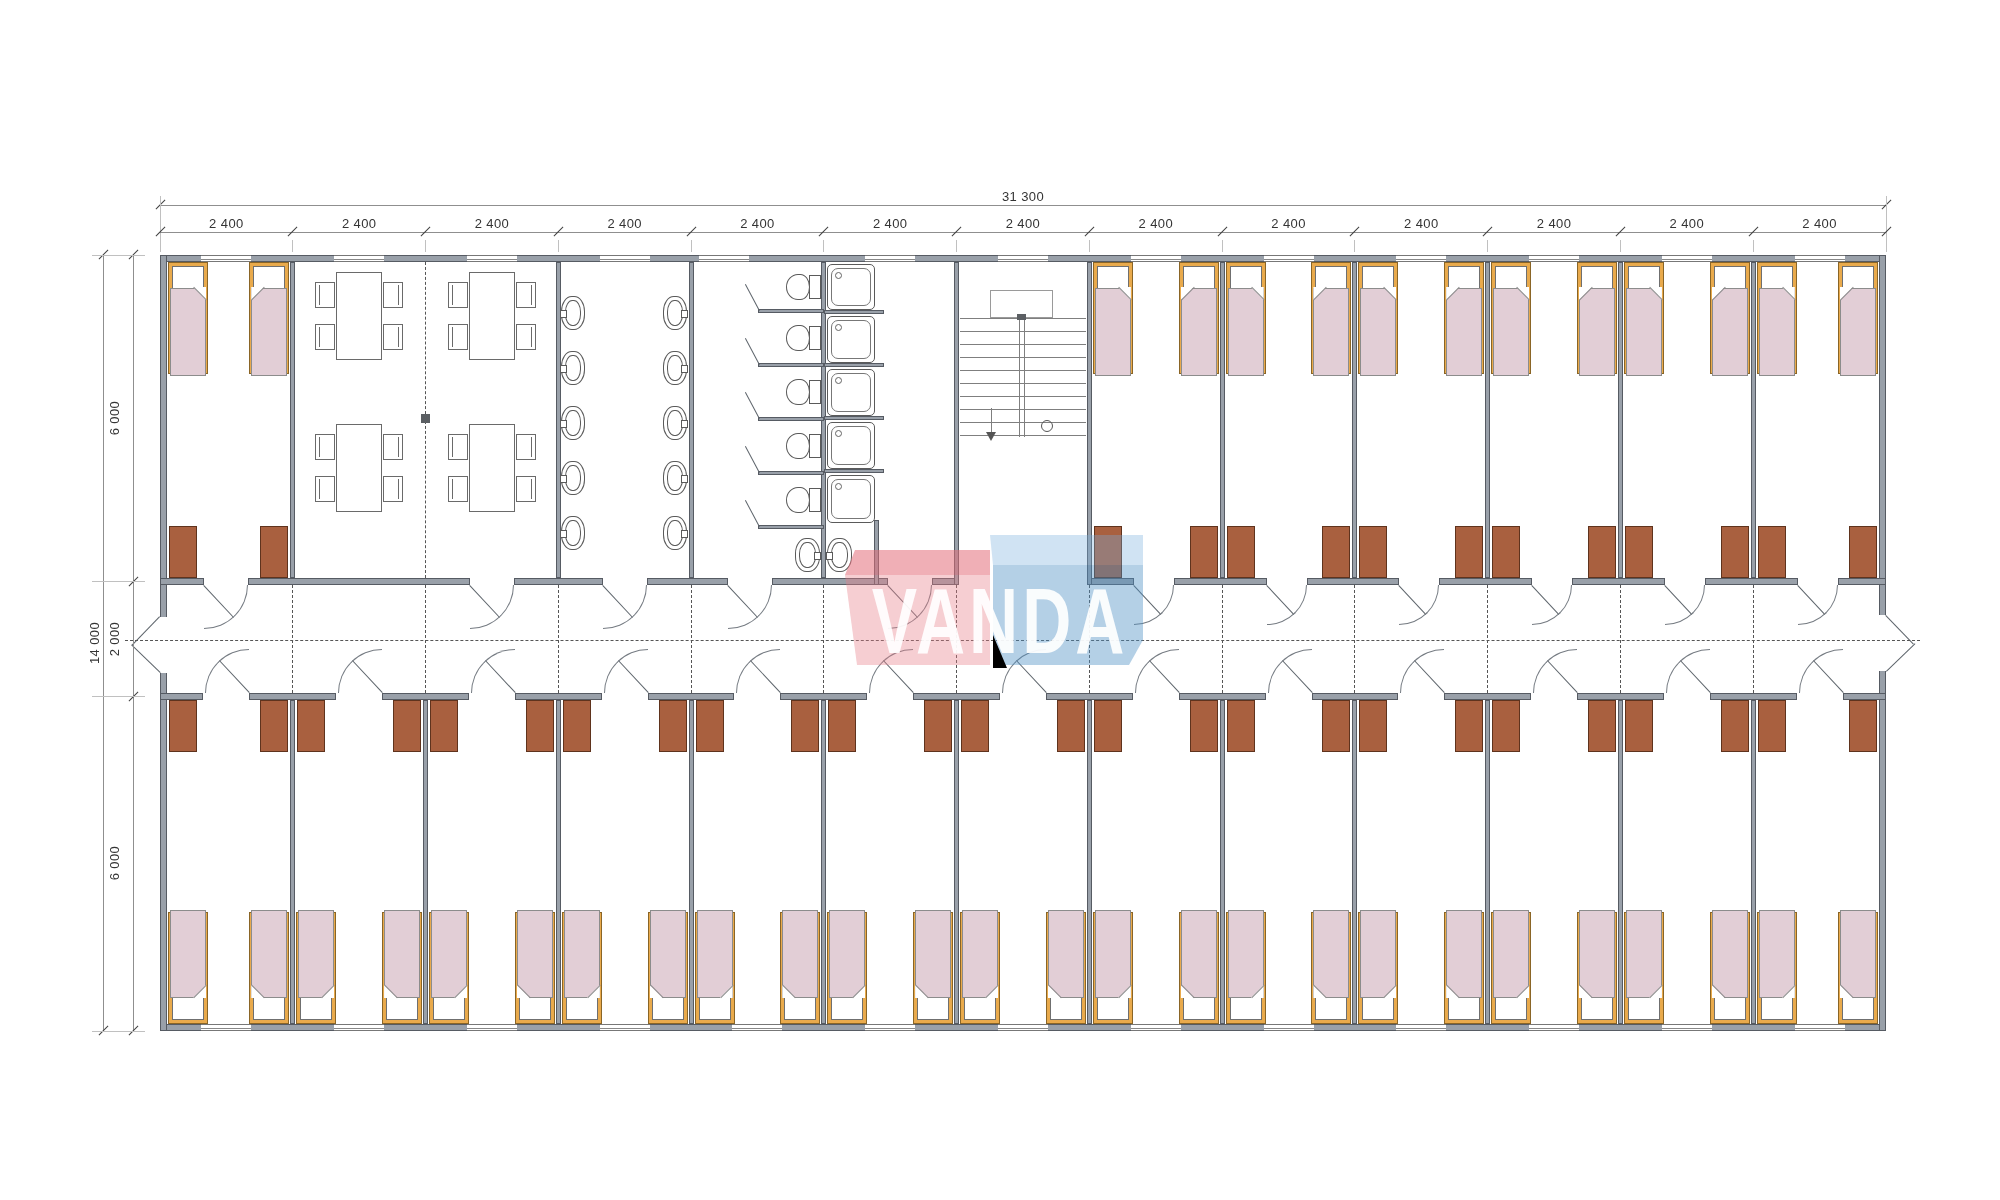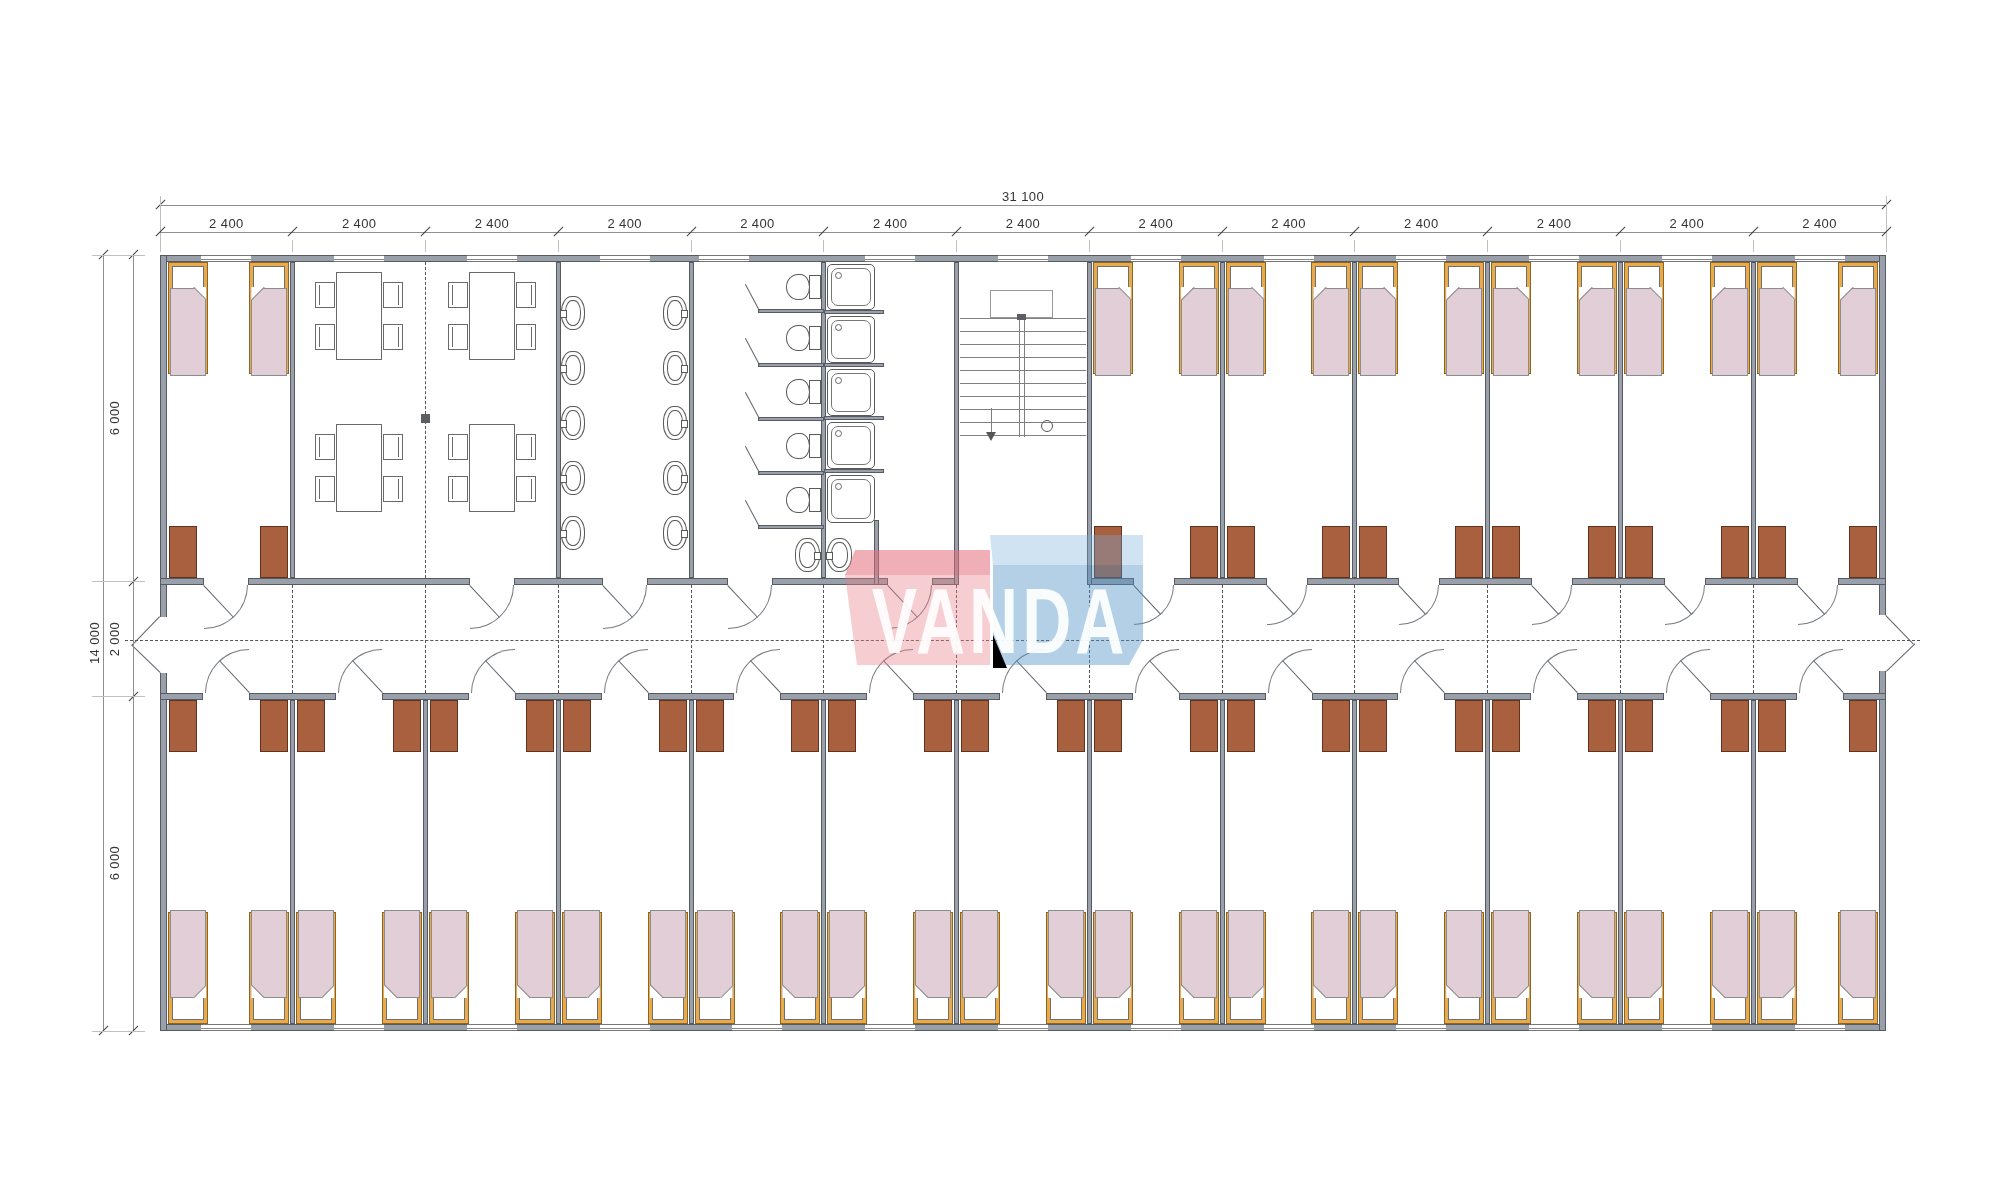--- a/index.html
+++ b/index.html
@@ -553,18 +553,18 @@
 
   <svg id="logo" style="left:840px;top:528px;" width="320" height="150" viewBox="0 0 320 150">
     <polygon points="150,7 303,7 303,37 153,37" class="lg-bt" style="fill: rgba(120, 175, 220, 0.35);"></polygon>
     <polygon points="153,37 303,37 303,112 289,137 153,137" class="lg-bb" style="fill: rgba(77, 143, 196, 0.42);"></polygon>
     <polygon points="153,107 167,140 153,140" class="lg-bt"></polygon>
     <polygon points="15,22 150,22 150,47 5,47" class="lg-rt" style="fill: rgba(228, 110, 122, 0.55);"></polygon>
     <polygon points="5,47 150,47 150,137 17,137" class="lg-rb" style="fill: rgba(232, 126, 136, 0.38);"></polygon>
   </svg>
   <div id="logo-text" style="left: 845px; top: 573px; width: 310px; font-size: 68px; line-height: 70px; color: rgba(255, 255, 255, 0.92);">VANDA</div>
 
-  <div class="p dlab" style="left:823px;top:190px;width:400px;">31 100</div>
+  <div class="p dlab" style="left:823px;top:190px;width:400px;">31 300</div>
   <div class="p dlab rot" style="left:58px;top:636px;width:74px;">14 000</div>
   <div class="p dlab rot" style="left:78px;top:411px;width:74px;">6 000</div>
   <div class="p dlab rot" style="left:78px;top:632px;width:74px;">2 000</div>
   <div class="p dlab rot" style="left:78px;top:856px;width:74px;">6 000</div>
 </div>
 
 </body></html>

